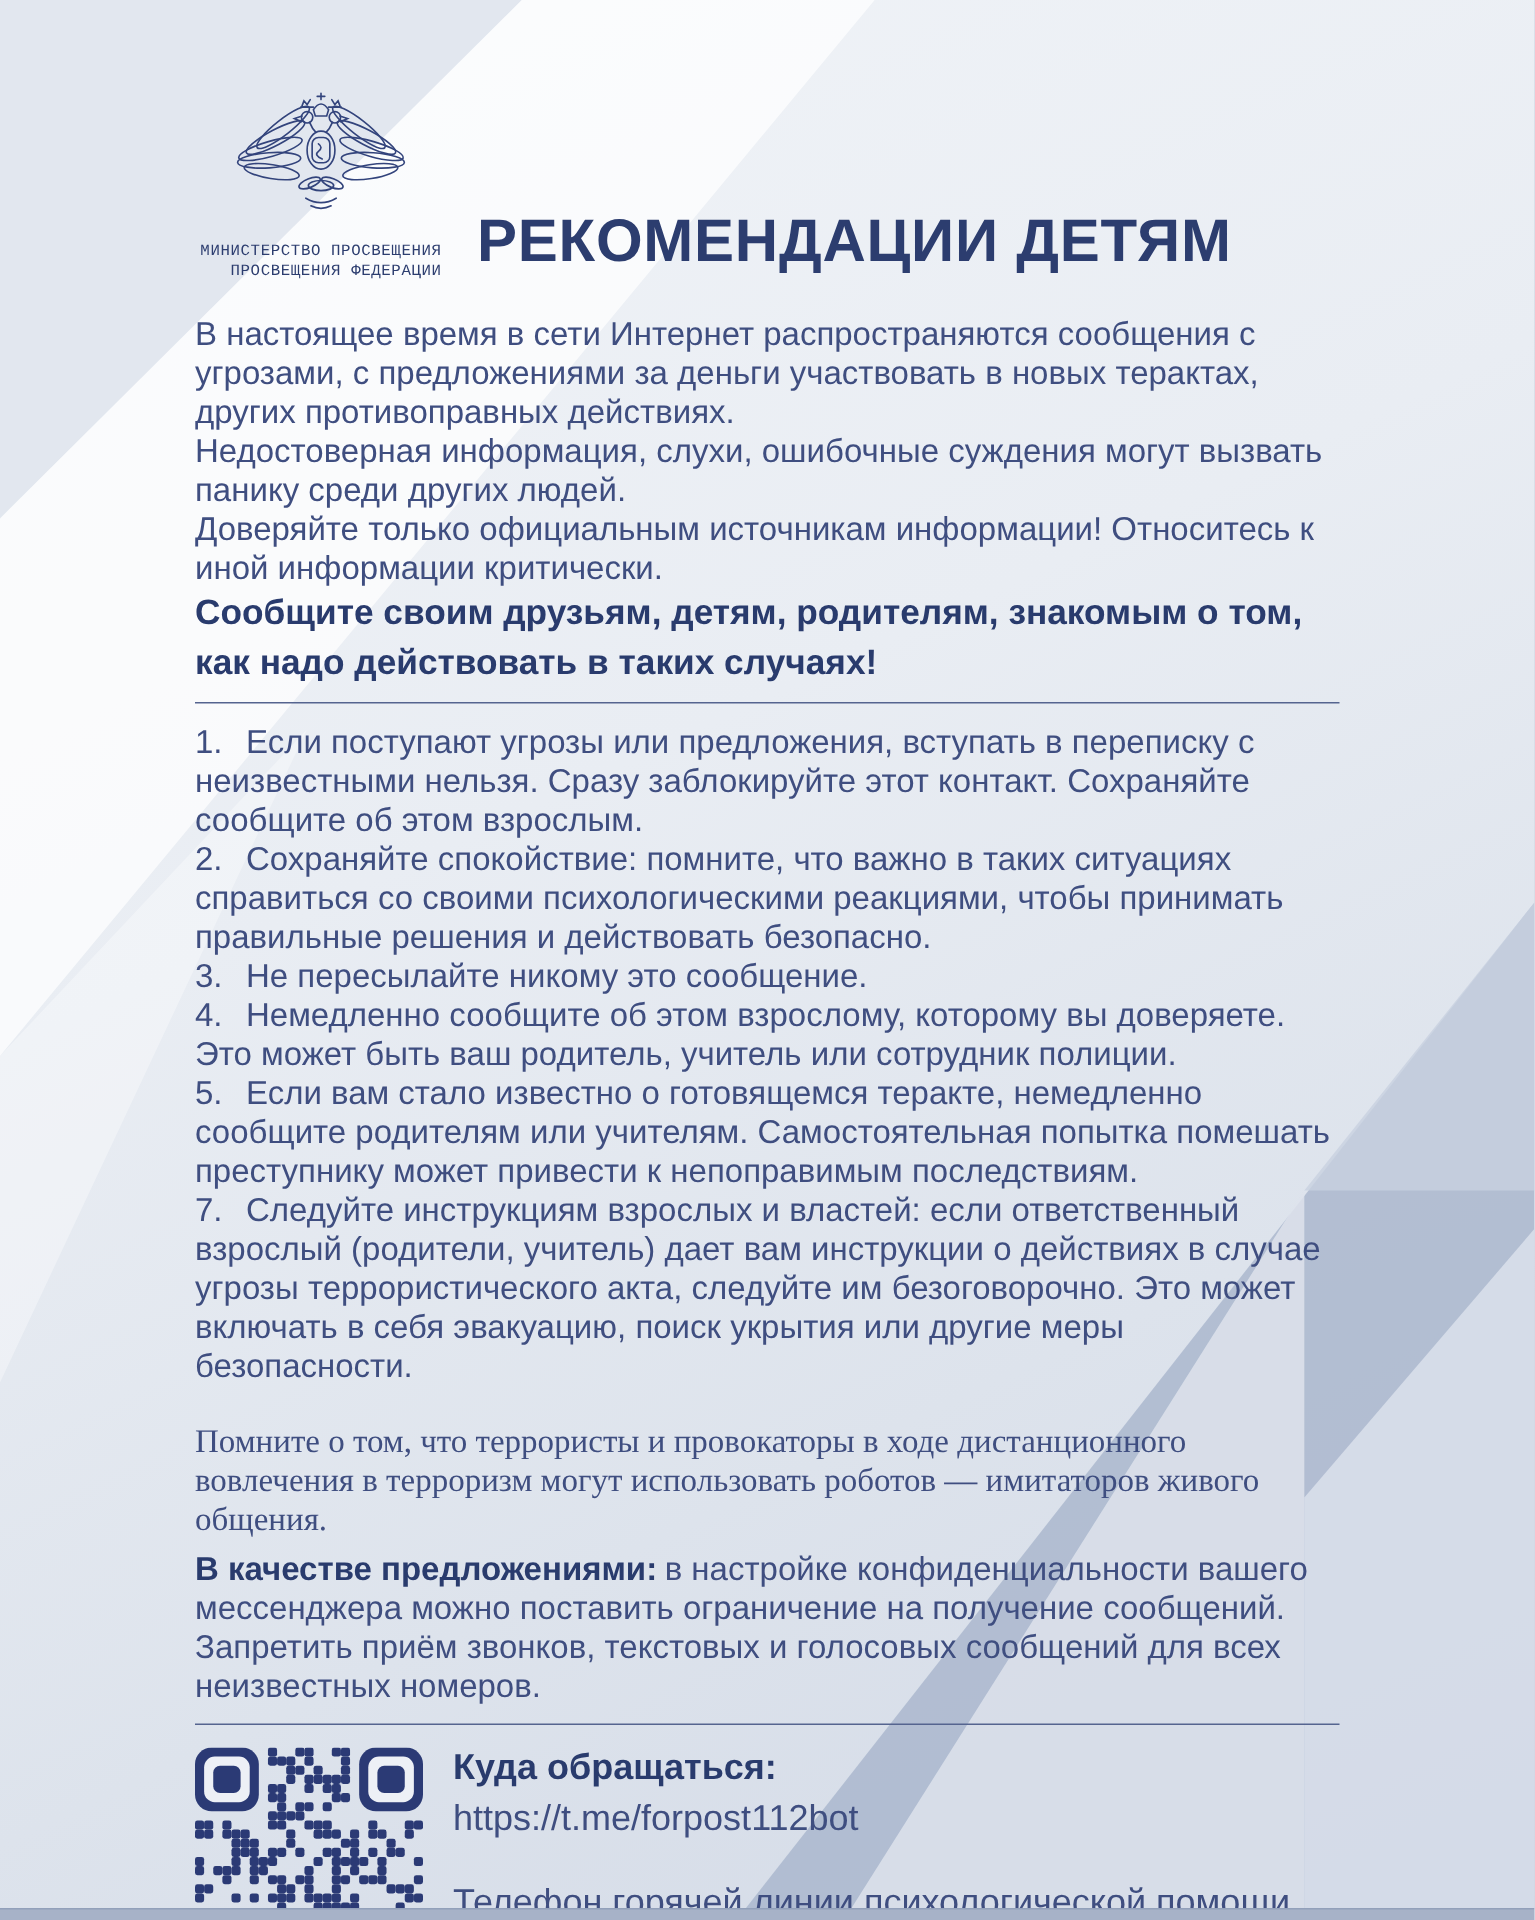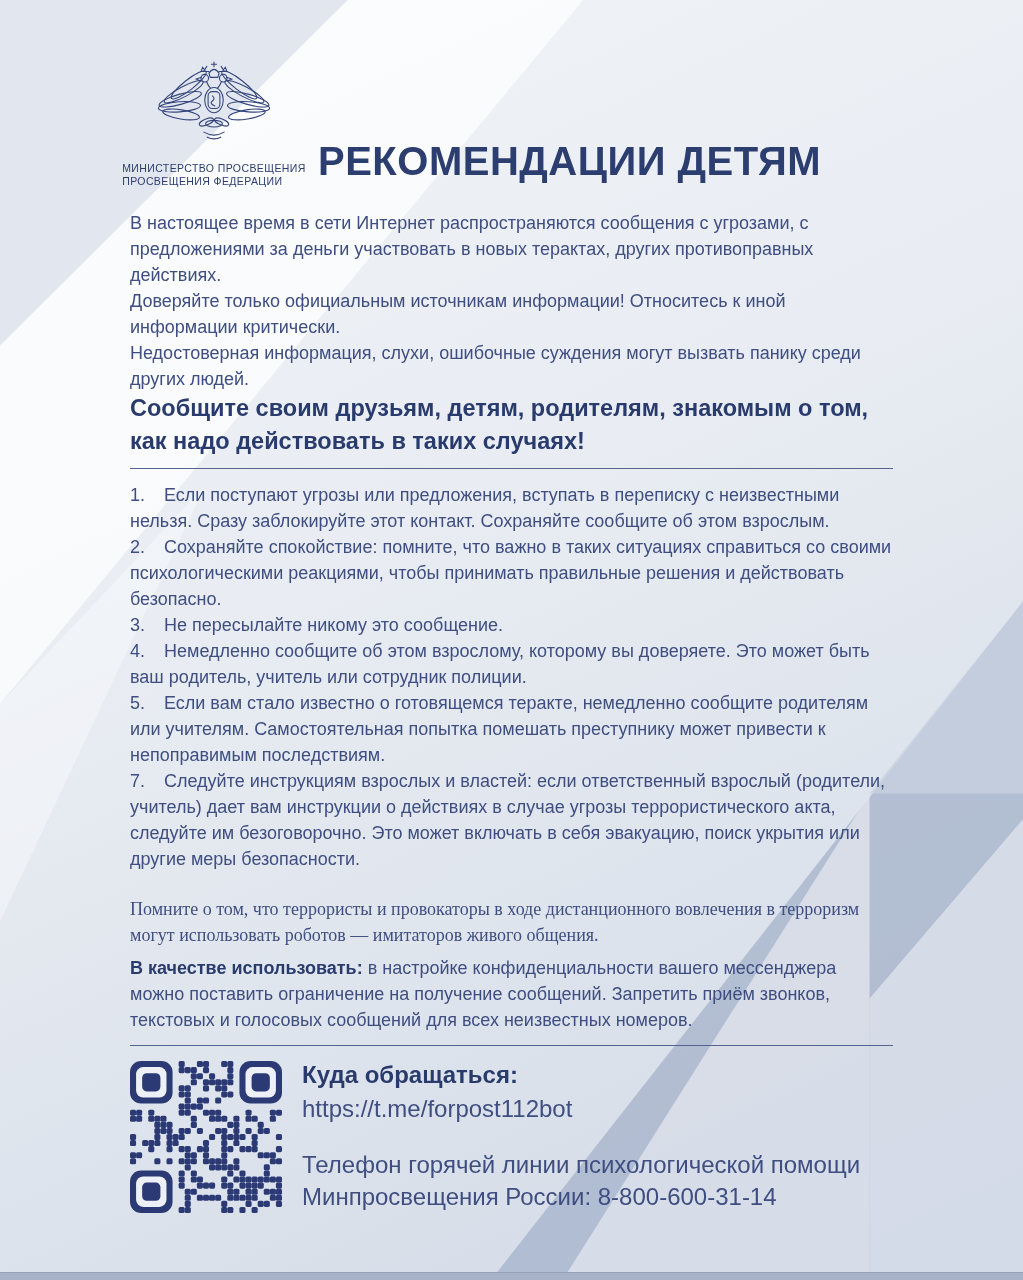--- a/index.html
+++ b/index.html
@@ -26,34 +26,34 @@
                  background:#a7b2c8; border-top:1px solid #92a0ba; }
 
   
   .content{ position:relative; padding:56px 130px 0 130px; }
 
   
   .header{ display:flex; align-items:flex-end; }
   .logo-block{ width:168px; display:flex; flex-direction:column; align-items:center; flex:0 0 auto; }
   .emblem{ width:118px; height:100px; }
   .ministry-name{
-    margin-top:6px; text-align:left;
-    font-family:Liberation Sans, sans-serif;
+    margin-top:6px; text-align:right;
+    font-family:Liberation Mono, monospace;
     font-size:10.5px; line-height:13px; letter-spacing:.4px;
     color:#2c3d6f; white-space:nowrap;
   }
   .title{
     margin-left:20px; padding-bottom:4px;
     font-size:40px; font-weight:bold; letter-spacing:.5px;
     color:#2c3d6f; white-space:nowrap;text-align:center;
   }
 
   
   .intro{ margin-top:22px; }
-  .intro p, .list p, .note{ font-size:18px; line-height:26px; color:#3f4e80; }
+  .intro p, .list p, .note{ font-size:22px; line-height:26px; color:#3f4e80; }
   .callout{
     font-size:23.5px; line-height:33px; font-weight:bold; color:#293b6d;
   }
   .divider{ margin-top:10px; border:none; border-top:1.5px solid #55648f; width:100%; }
   .list{ margin-top:13px; }
   .list .num{ display:inline-block; width:34px; }
   .note-reminder{ margin-top:24px;font-family:Liberation Serif, serif; }
   .note-prevention{ margin-top:7px; }
   .note-prevention .lead{ font-weight:bold; color:#293b6d; margin-right:5px; }
   .divider2{ margin-top:12px; border:none; border-top:1.5px solid #55648f; width:100%; }
@@ -125,38 +125,38 @@
         <div class="ministry-name">
           <div>МИНИСТЕРСТВО ПРОСВЕЩЕНИЯ</div>
           <div>ПРОСВЕЩЕНИЯ ФЕДЕРАЦИИ</div>
         </div>
       </div>
       <div class="title">РЕКОМЕНДАЦИИ ДЕТЯМ</div>
     </div>
 
     <div class="intro">
       <p>В настоящее время в сети Интернет распространяются сообщения с угрозами, с предложениями за деньги участвовать в новых терактах, других противоправных действиях.</p>
+      <p>Недостоверная информация, слухи, ошибочные суждения могут вызвать панику среди других людей.</p>
       <p>Доверяйте только официальным источникам информации! Относитесь к иной информации критически.</p>
-      <p>Недостоверная информация, слухи, ошибочные суждения могут вызвать панику среди других людей.</p>
     </div>
 
     <div class="callout">Сообщите своим друзьям, детям, родителям, знакомым о том, как надо действовать в таких случаях!</div>
     <hr class="divider">
 
     <div class="list">
       <p><span class="num">1.</span><span>Если поступают угрозы или предложения, вступать в переписку с неизвестными нельзя. Сразу заблокируйте этот контакт. Сохраняйте сообщите об этом взрослым.</span></p>
       <p><span class="num">2.</span><span>Сохраняйте спокойствие: помните, что важно в таких ситуациях справиться со своими психологическими реакциями, чтобы принимать правильные решения и действовать безопасно.</span></p>
       <p><span class="num">3.</span><span>Не пересылайте никому это сообщение.</span></p>
       <p><span class="num">4.</span><span>Немедленно сообщите об этом взрослому, которому вы доверяете. Это может быть ваш родитель, учитель или сотрудник полиции.</span></p>
       <p><span class="num">5.</span><span>Если вам стало известно о готовящемся теракте, немедленно сообщите родителям или учителям. Самостоятельная попытка помешать преступнику может привести к непоправимым последствиям.</span></p>
       <p><span class="num">7.</span><span>Следуйте инструкциям взрослых и властей: если ответственный взрослый (родители, учитель) дает вам инструкции о действиях в случае угрозы террористического акта, следуйте им безоговорочно. Это может включать в себя эвакуацию, поиск укрытия или другие меры безопасности.</span></p>
     </div>
 
     <p class="note note-reminder">Помните о том, что террористы и провокаторы в ходе дистанционного вовлечения в терроризм могут использовать роботов — имитаторов живого общения.</p>
-    <p class="note note-prevention"><span class="lead">В качестве использовать:</span><span>в настройке конфиденциальности вашего мессенджера можно поставить ограничение на получение сообщений. Запретить приём звонков, текстовых и голосовых сообщений для всех неизвестных номеров.</span></p>
+    <p class="note note-prevention"><span class="lead">В качестве предложениями:</span><span>в настройке конфиденциальности вашего мессенджера можно поставить ограничение на получение сообщений. Запретить приём звонков, текстовых и голосовых сообщений для всех неизвестных номеров.</span></p>
     <hr class="divider2">
 
     <div class="footer">
       <svg id="qr-svg" class="qr" viewBox="0 0 150 150" fill="#2b3a75">
           <rect x="48" y="0" width="6" height="6" rx="1.6"></rect>
           <rect x="66" y="0" width="6" height="6" rx="1.6"></rect>
           <rect x="72" y="0" width="6" height="6" rx="1.6"></rect>
           <rect x="90" y="0" width="6" height="6" rx="1.6"></rect>
           <rect x="96" y="0" width="6" height="6" rx="1.6"></rect>
           <rect x="48" y="6" width="6" height="6" rx="1.6"></rect>

